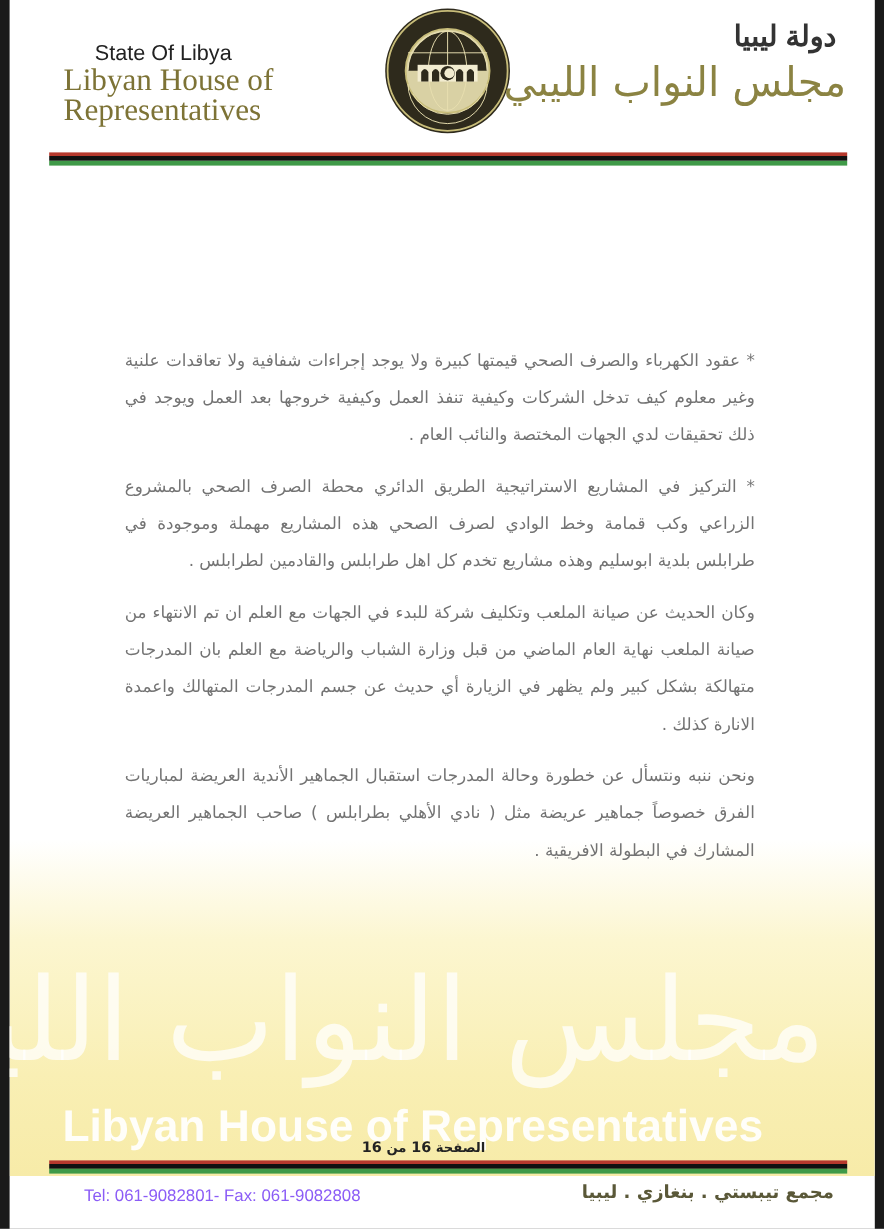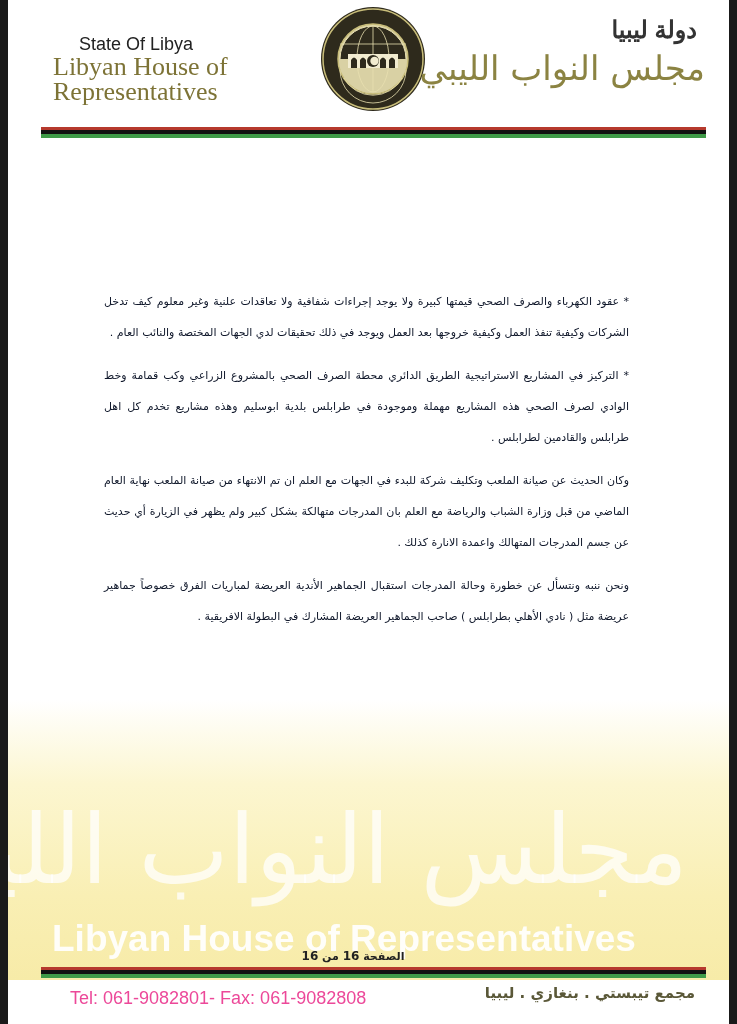--- a/index.html
+++ b/index.html
@@ -61,33 +61,33 @@
     .flag-stripe .r { height: 3px; background: #b6392d; }
     .flag-stripe .b { height: 4px; background: #111; }
     .flag-stripe .g { height: 4px; background: #3f9a48; }
     .stripe-top { top: 127px; }
     .stripe-bottom { top: 967px; }
     
     .body-text {
       position: absolute; left: 96px; top: 286px; width: 525px;
       direction: rtl; text-align: justify; text-align-last: right;
       font-family: "DejaVu Sans", sans-serif;
-      font-size: 11px; line-height: 31px; color: #0f172a;
+      font-size: 14px; line-height: 31px; color: #737373;
     }
     .body-text p { margin: 0 0 12px 0; }
     .page-number {
       position: absolute; left: 245px; top: 949px; width: 200px;
       text-align: center; direction: rtl;
       font-size: 11px; font-weight: bold; color: #222;
     }
     .page-number .num { font-size: 12px; text-align: center; }
     .footer-contact {
       position: absolute; left: 62px; top: 988px;
       font-family: "Liberation Sans", sans-serif;
-      font-size: 18px; color: #ec4899;
+      font-size: 14px; color: #8b5cf6;
     }
     .footer-address {
       position: absolute; right: 34px; top: 984px;
       font-family: "DejaVu Sans", sans-serif; font-weight: bold;
       font-size: 15px; color: #5a5838; direction: rtl;
     }
   </style>
 </head>
 <body>
 

